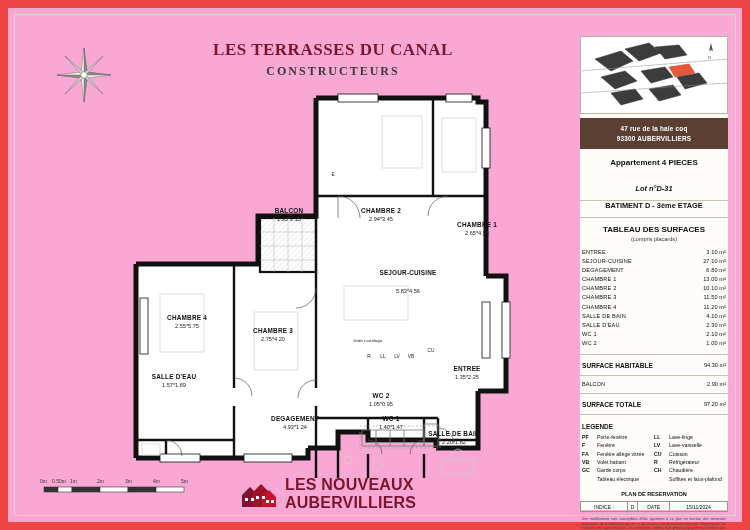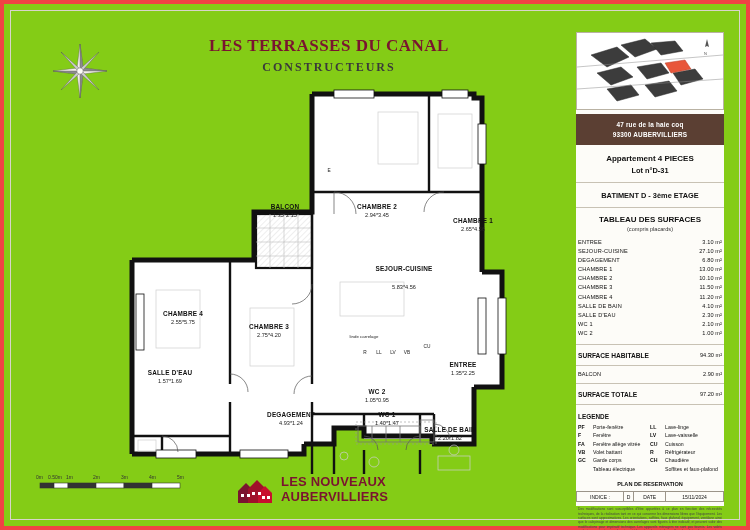--- a/index.html
+++ b/index.html
@@ -5,23 +5,23 @@
   html,body{margin:0;padding:0;}
   body{
     width:750px;height:530px;
     background:#efefef;
     font-family:"Liberation Sans", sans-serif;
     overflow:hidden;
   }
   #page{
     position:relative;
     width:750px;height:530px;
-    background:#84cc16;
+    background:#f9a8d4;
     box-sizing:border-box;
-    border:4px solid #ef4444;
+    border:8px solid #ef4444;
   }
   .frame-border{
     position:absolute;left:6px;top:6px;right:6px;bottom:6px;
     border:1px solid #d8d4c8;
     pointer-events:none;
   }
 
   
   .title-block{position:absolute;left:175px;top:32px;width:300px;text-align:center;}
   .title-main{
@@ -49,38 +49,38 @@
   .room-label .nm{font-weight:bold;font-size:6.4px;letter-spacing:.2px;}
   .room-label .dim{font-size:5.6px;color:#222;}
 
   
   .scalebar{position:absolute;left:32px;top:470px;width:180px;height:22px;}
   .scalebar .tick{position:absolute;top:0px;font-size:5px;color:#333;}
 
   
   .logo{position:absolute;left:232px;top:466px;width:170px;height:40px;display:flex;align-items:center;gap:7px;}
   .logo-mark{width:38px;height:30px;position:relative;}
-  .logo-text{font-family:"Liberation Sans",sans-serif;font-weight:bold;color:#7a1430;font-size:13px;line-height:1.15;letter-spacing:.2px;}
+  .logo-text{font-family:"Liberation Sans",sans-serif;font-weight:bold;color:#7a1430;font-size:16px;line-height:1.15;letter-spacing:.2px;}
 
   
   .panel{
     position:absolute;left:572px;top:28px;width:148px;height:474px;
     background:#fdfcf8;
   }
   .sitemap{
     width:148px;height:78px;border:1px solid #b9b2a3;box-sizing:border-box;
     background:#ffffff;position:relative;overflow:hidden;
   }
   .addr-bar{
     margin-top:4px;background:#5b3f33;color:#fff;text-align:center;
     padding:6px 2px;font-size:6.4px;line-height:1.5;font-weight:bold;letter-spacing:.2px;
   }
   .apt-line{text-align:center;font-size:8px;font-weight:bold;color:#111;margin-top:9px;}
-  .lot-line{text-align:center;font-size:7.4px;font-weight:bold;color:#111;margin-top:3px;}
-  .bat-line{text-align:center;font-size:7.4px;font-weight:bold;color:#111;margin-top:8px;}
+  .lot-line{text-align:center;font-size:7.4px;font-weight:bold;color:#111;margin-top:17px;font-style:italic;}
+  .bat-line{text-align:center;font-size:7.4px;font-weight:bold;color:#111;margin-top:0;}
   .hr{border-top:1px solid #c8c2b4;margin:7px 0 0 0;}
   .tbl-title{text-align:center;font-size:8px;font-weight:bold;color:#111;margin-top:7px;}
   .tbl-sub{text-align:center;font-size:5.6px;color:#333;margin-top:2px;}
   .surf-list{margin-top:6px;}
   .surf-row{display:flex;justify-content:space-between;font-size:5.6px;color:#111;line-height:1.62;padding:0 2px;}
   .surf-row .k{letter-spacing:.2px;}
   .surf-row .v{letter-spacing:.1px;}
   .tot-row{display:flex;justify-content:space-between;font-size:6.6px;font-weight:bold;color:#111;padding:0 2px;margin-top:7px;}
   .tot-row .v{font-weight:normal;font-size:5.6px;}
   .sub-row{display:flex;justify-content:space-between;font-size:5.6px;color:#111;padding:0 2px;margin-top:5px;}

